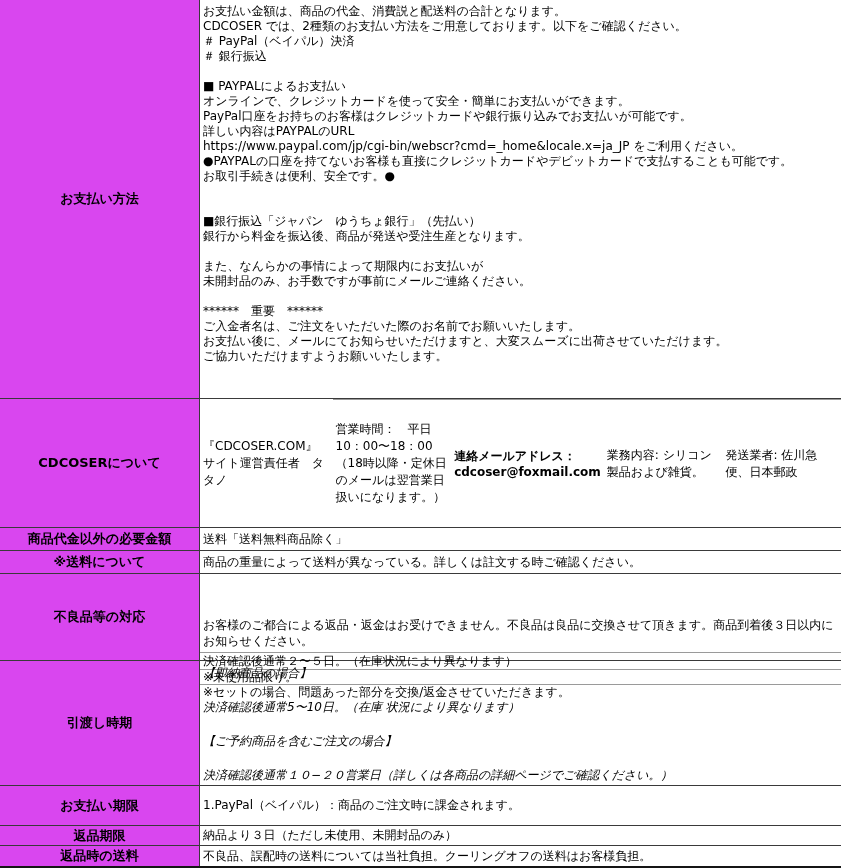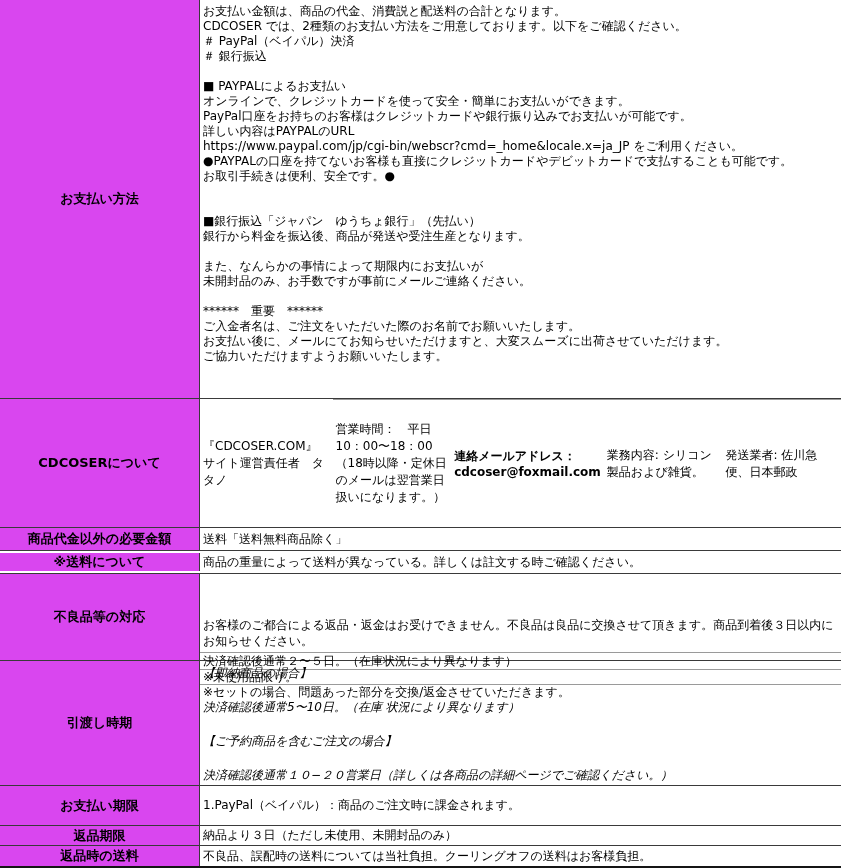--- a/index.html
+++ b/index.html
@@ -23,33 +23,33 @@
   .row-about { height:129px; }
   .row-about .content-cell { display:flex; }
   .subrow {
     box-sizing:border-box; border-top:1px solid #9a9a9a;
     display:flex; align-items:center; padding:1px 3px;
   }
   .subrow:first-child { border-top:none; }
   .row-about .subrow { flex:1; }
   .bold { font-weight:bold; }
   .row-extra { height:23px; }
-  .row-ship { height:23px;align-items:center; }
+  .row-ship { height:23px; }
   .single .content-cell { display:flex; align-items:center; padding:1px 3px; }
   .row-defective { height:87px; }
   .row-defective .content-cell { display:flex; flex-direction:column;margin-top:42px; }
   .d0 { min-height:36px; align-items:flex-start; line-height:16px; }
   .d1 { min-height:17px; }
   .d2 { min-height:15px; }
   .d3 { min-height:16px; flex:1; }
   .row-delivery { height:125px; }
   .row-delivery .content-cell { padding-top:4px;font-style:italic; }
   .row-delivery .ln { line-height:17px; min-height:17px; }
   .row-paydl { height:40px; }
-  .row-paydl .content-cell { display:flex; flex-direction:column;justify-content:center; }
+  .row-paydl .content-cell { display:flex; flex-direction:row; }
   .p0 { min-height:19px; }
   .p1 { flex:1; }
   .row-retdl { height:20px; }
   .row-retship { height:21px; }
   .bottom-bar { height:2px; background:#151515; width:100%; }
 </style>
 </head>
 <body>
 
 <div class="table">

